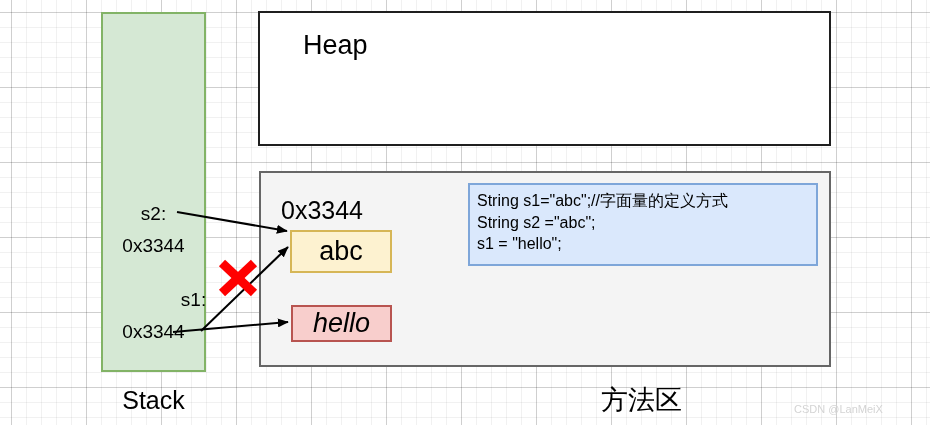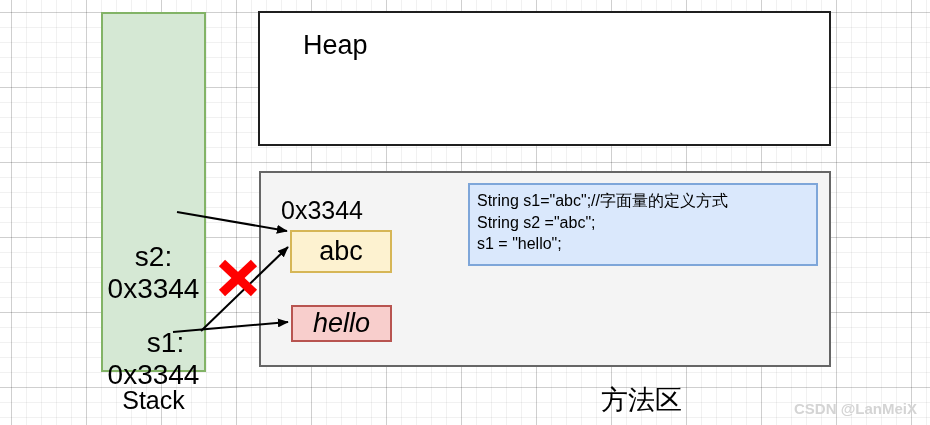--- a/index.html
+++ b/index.html
@@ -109,29 +109,28 @@
     left: 7px;
     top: 5px;
     font-size: 16px;
     line-height: 21.5px;
     white-space: pre;
     color: #000000;
   }
   .stack-slot {
     position: absolute;
     text-align: center;
-    font-size: 28px;
+    font-size: 19px;
     line-height: 30px;
     white-space: nowrap;
     color: #000000;
-    margin-top: 43px;
   }
   #s2-name  { left: 101px; top: 199px; width: 105px; }
   #s2-value { left: 101px; top: 231px; width: 105px; }
-  #s1-name  { left: 101px; top: 285px; width: 129px; }
+  #s1-name  { left: 101px; top: 285px; width: 129px; padding-left: 28px; }
   #s1-value { left: 101px; top: 317px; width: 105px; }
   #stack-caption {
     position: absolute;
     left: 101px;
     top: 385px;
     width: 105px;
     text-align: center;
     font-size: 25px;
     line-height: 30px;
   }
@@ -141,25 +140,24 @@
     top: 384px;
     width: 180px;
     text-align: left;
     font-size: 27px;
     line-height: 33px;
   }
   #watermark {
     position: absolute;
     left: 794px;
     top: 401px;
-    font-size: 15px;
+    font-size: 11px;
     line-height: 16px;
     color: #d4d4d4;
     white-space: nowrap;
-    font-weight: bold;
   }
   #arrow-layer {
     position: absolute;
     left: 0;
     top: 0;
     width: 930px;
     height: 425px;
     pointer-events: none;
   }
 </style>

